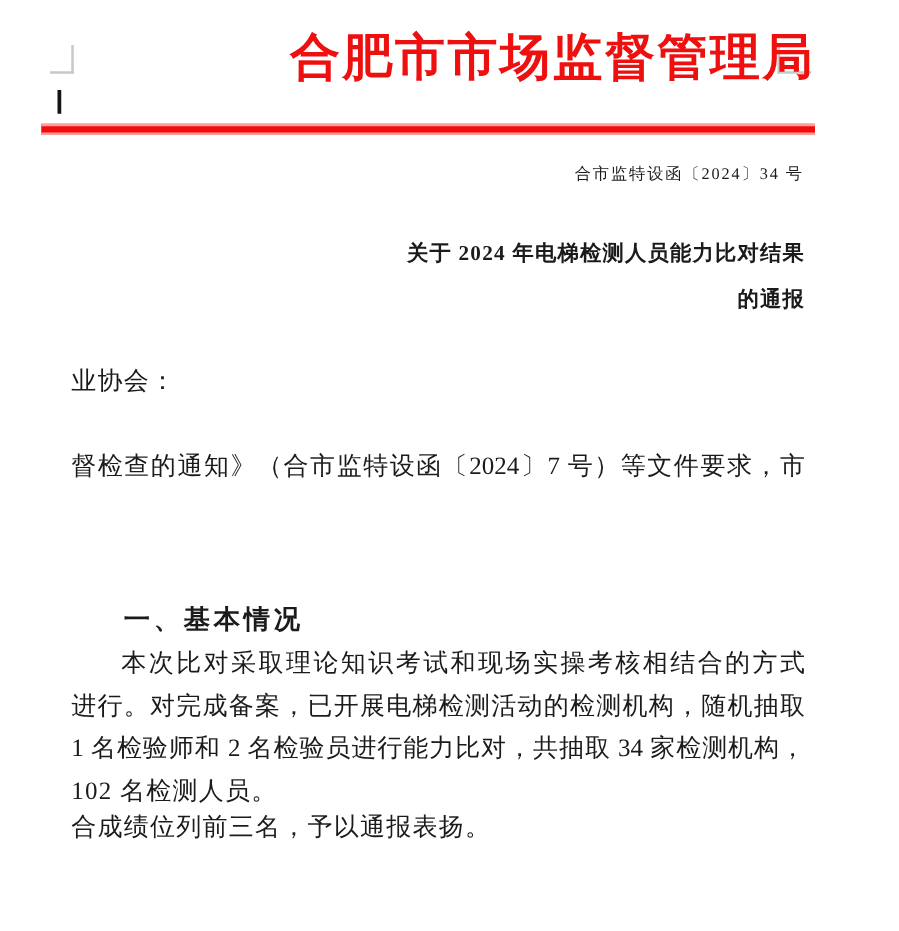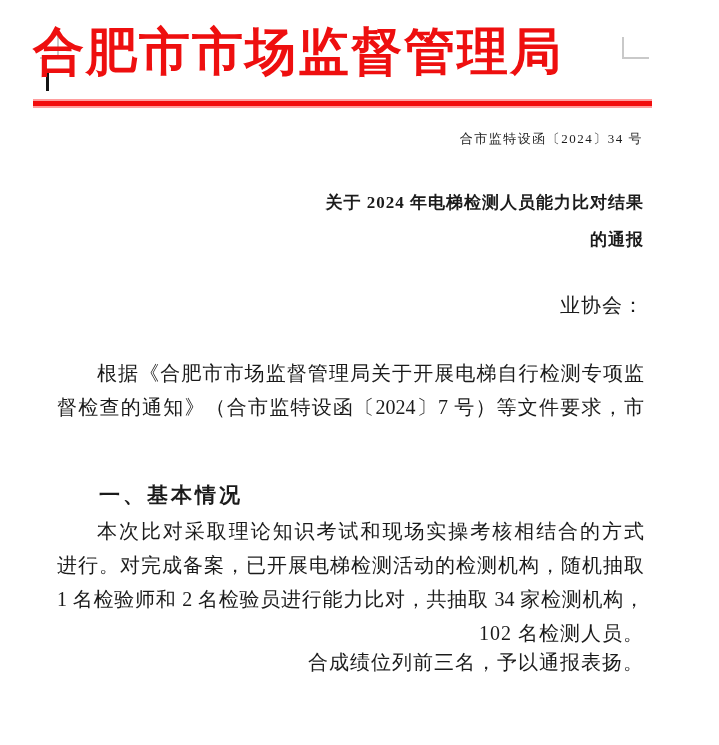--- a/index.html
+++ b/index.html
@@ -37,22 +37,22 @@
     width: 25px; height: 20px;
     border-left: 2px solid #c9c9c9;
     border-bottom: 2px solid #c9c9c9;
   }
 
   
   .agency {
     position: absolute;
     left: 33px; top: 18px;
     width: 619px;
-    text-align: left;
-    font-size: 51px;
+    text-align: right;
+    font-size: 40px;
     font-weight: bold;
     letter-spacing: 2px;
     color: #ee0f0f;
     white-space: nowrap;
   }
   .redline {
     position: absolute;
     left: 33px; top: 99px;
     width: 619px; height: 5px;
     background: #f20d0d;
@@ -81,21 +81,21 @@
 
   
   .block {
     position: absolute;
     left: 57px;
     width: 587px;
     font-size: 20px;
     line-height: 34px;
     letter-spacing: 1px;
   }
-  .line { height: 34px; white-space: nowrap; text-align: right; }
+  .line { height: 34px; white-space: nowrap; }
   .just {
     white-space: normal;
     text-align: justify;
     text-align-last: justify;
     text-justify: inter-character;
     letter-spacing: 0;
   }
   .ind { text-indent: 2em; }
 
   .salutation { top: 288px; }
@@ -135,21 +135,20 @@
   <div class="title">
     <div>关于 2024 年电梯检测人员能力比对结果</div>
     <div>的通报</div>
   </div>
 
   <div class="block salutation">
     <div class="line">业协会：</div>
   </div>
 
   <div class="block para1">
-    <div class="line just ind">根据《合肥市市场监督管理局关于开展电梯自行检测专项监</div>
     <div class="line just">督检查的通知》（合市监特设函〔2024〕7 号）等文件要求，市</div>
   </div>
 
   <div class="heading1">一、基本情况</div>
 
   <div class="block para2">
     <div class="line just ind">本次比对采取理论知识考试和现场实操考核相结合的方式</div>
     <div class="line just">进行。对完成备案，已开展电梯检测活动的检测机构，随机抽取</div>
     <div class="line just">1 名检验师和 2 名检验员进行能力比对，共抽取 34 家检测机构，</div>
     <div class="line">102 名检测人员。</div>

